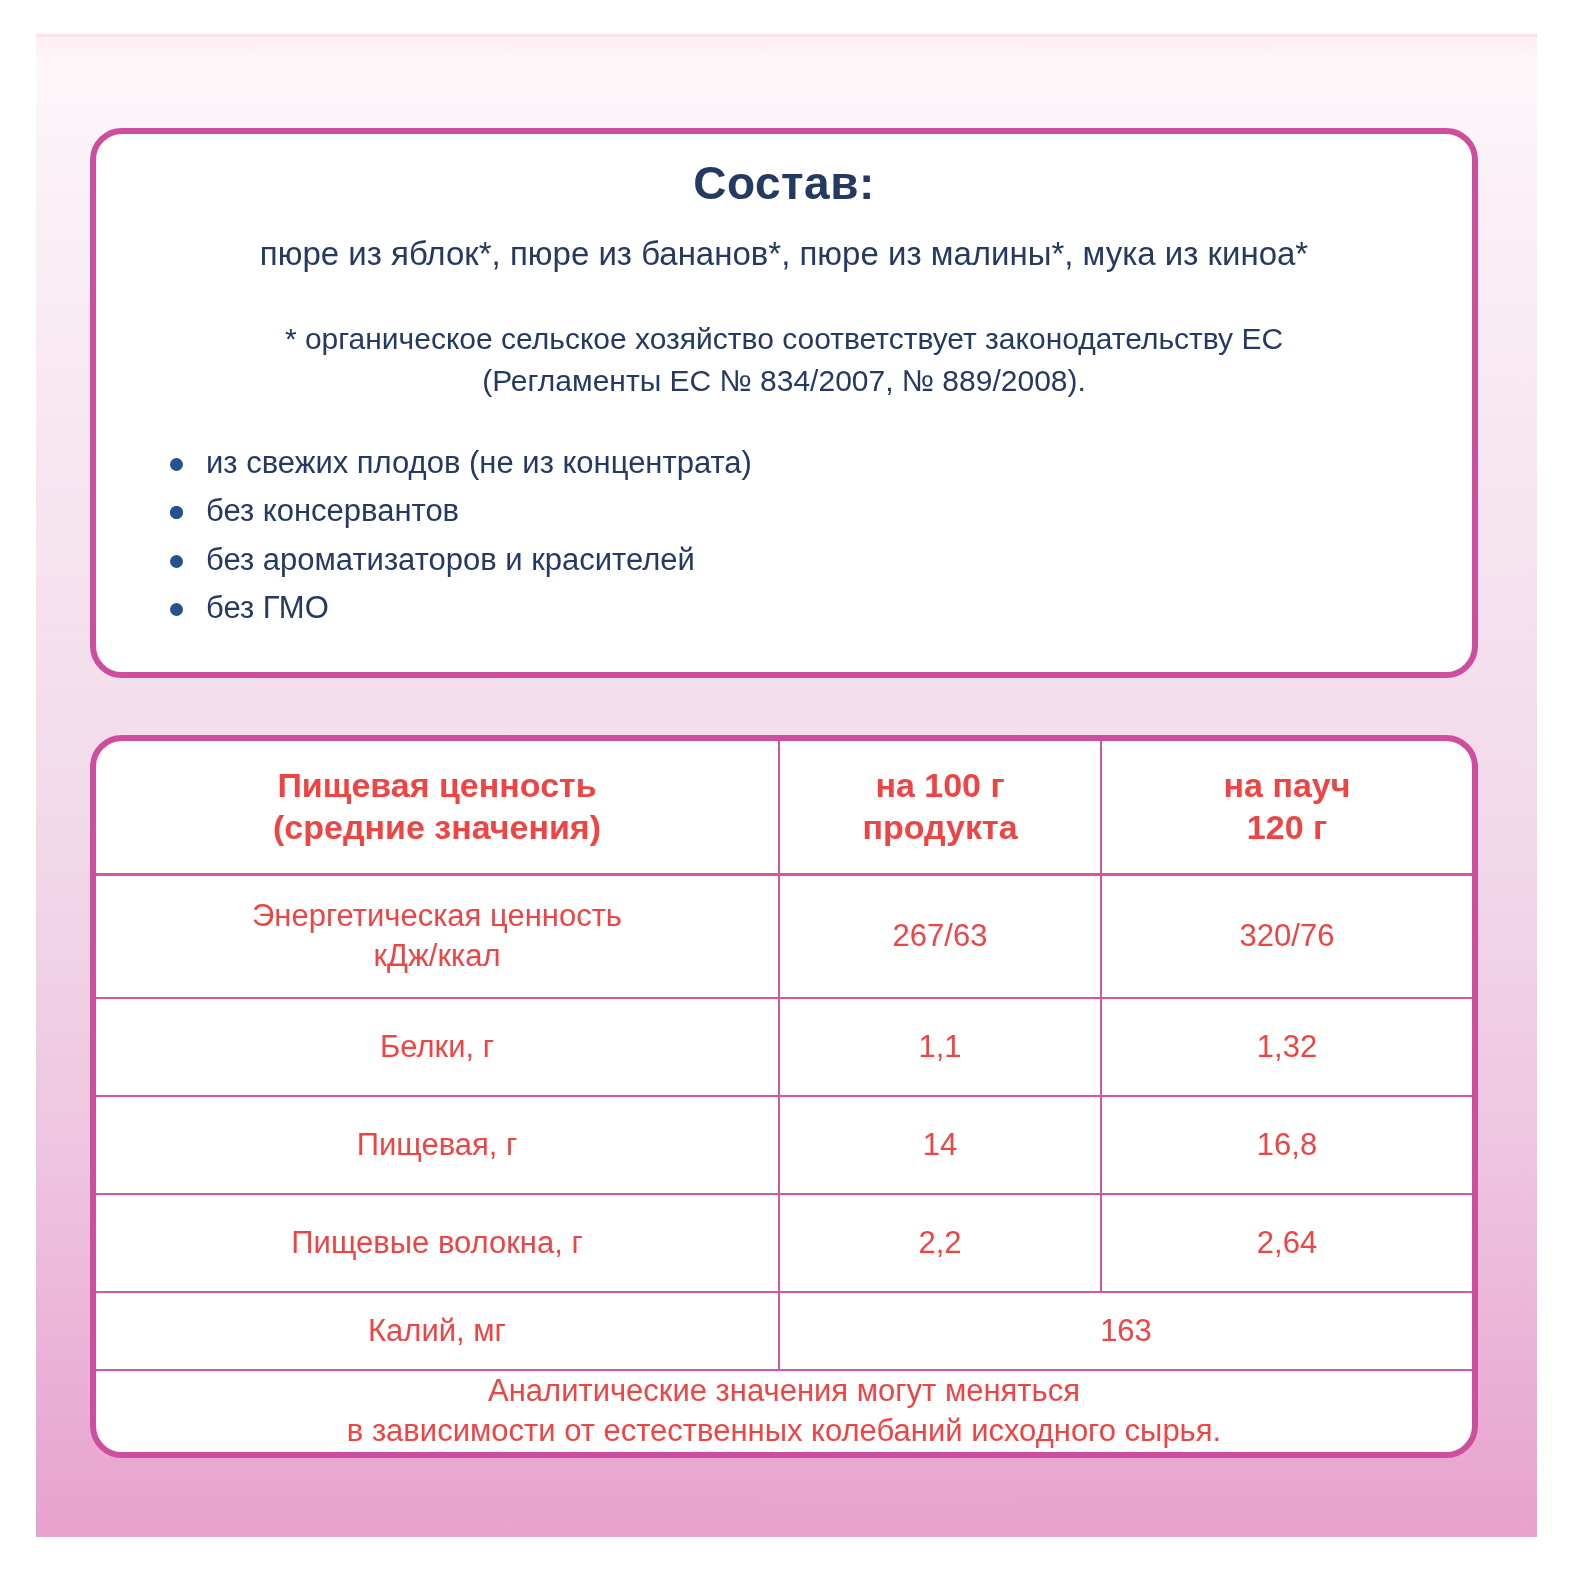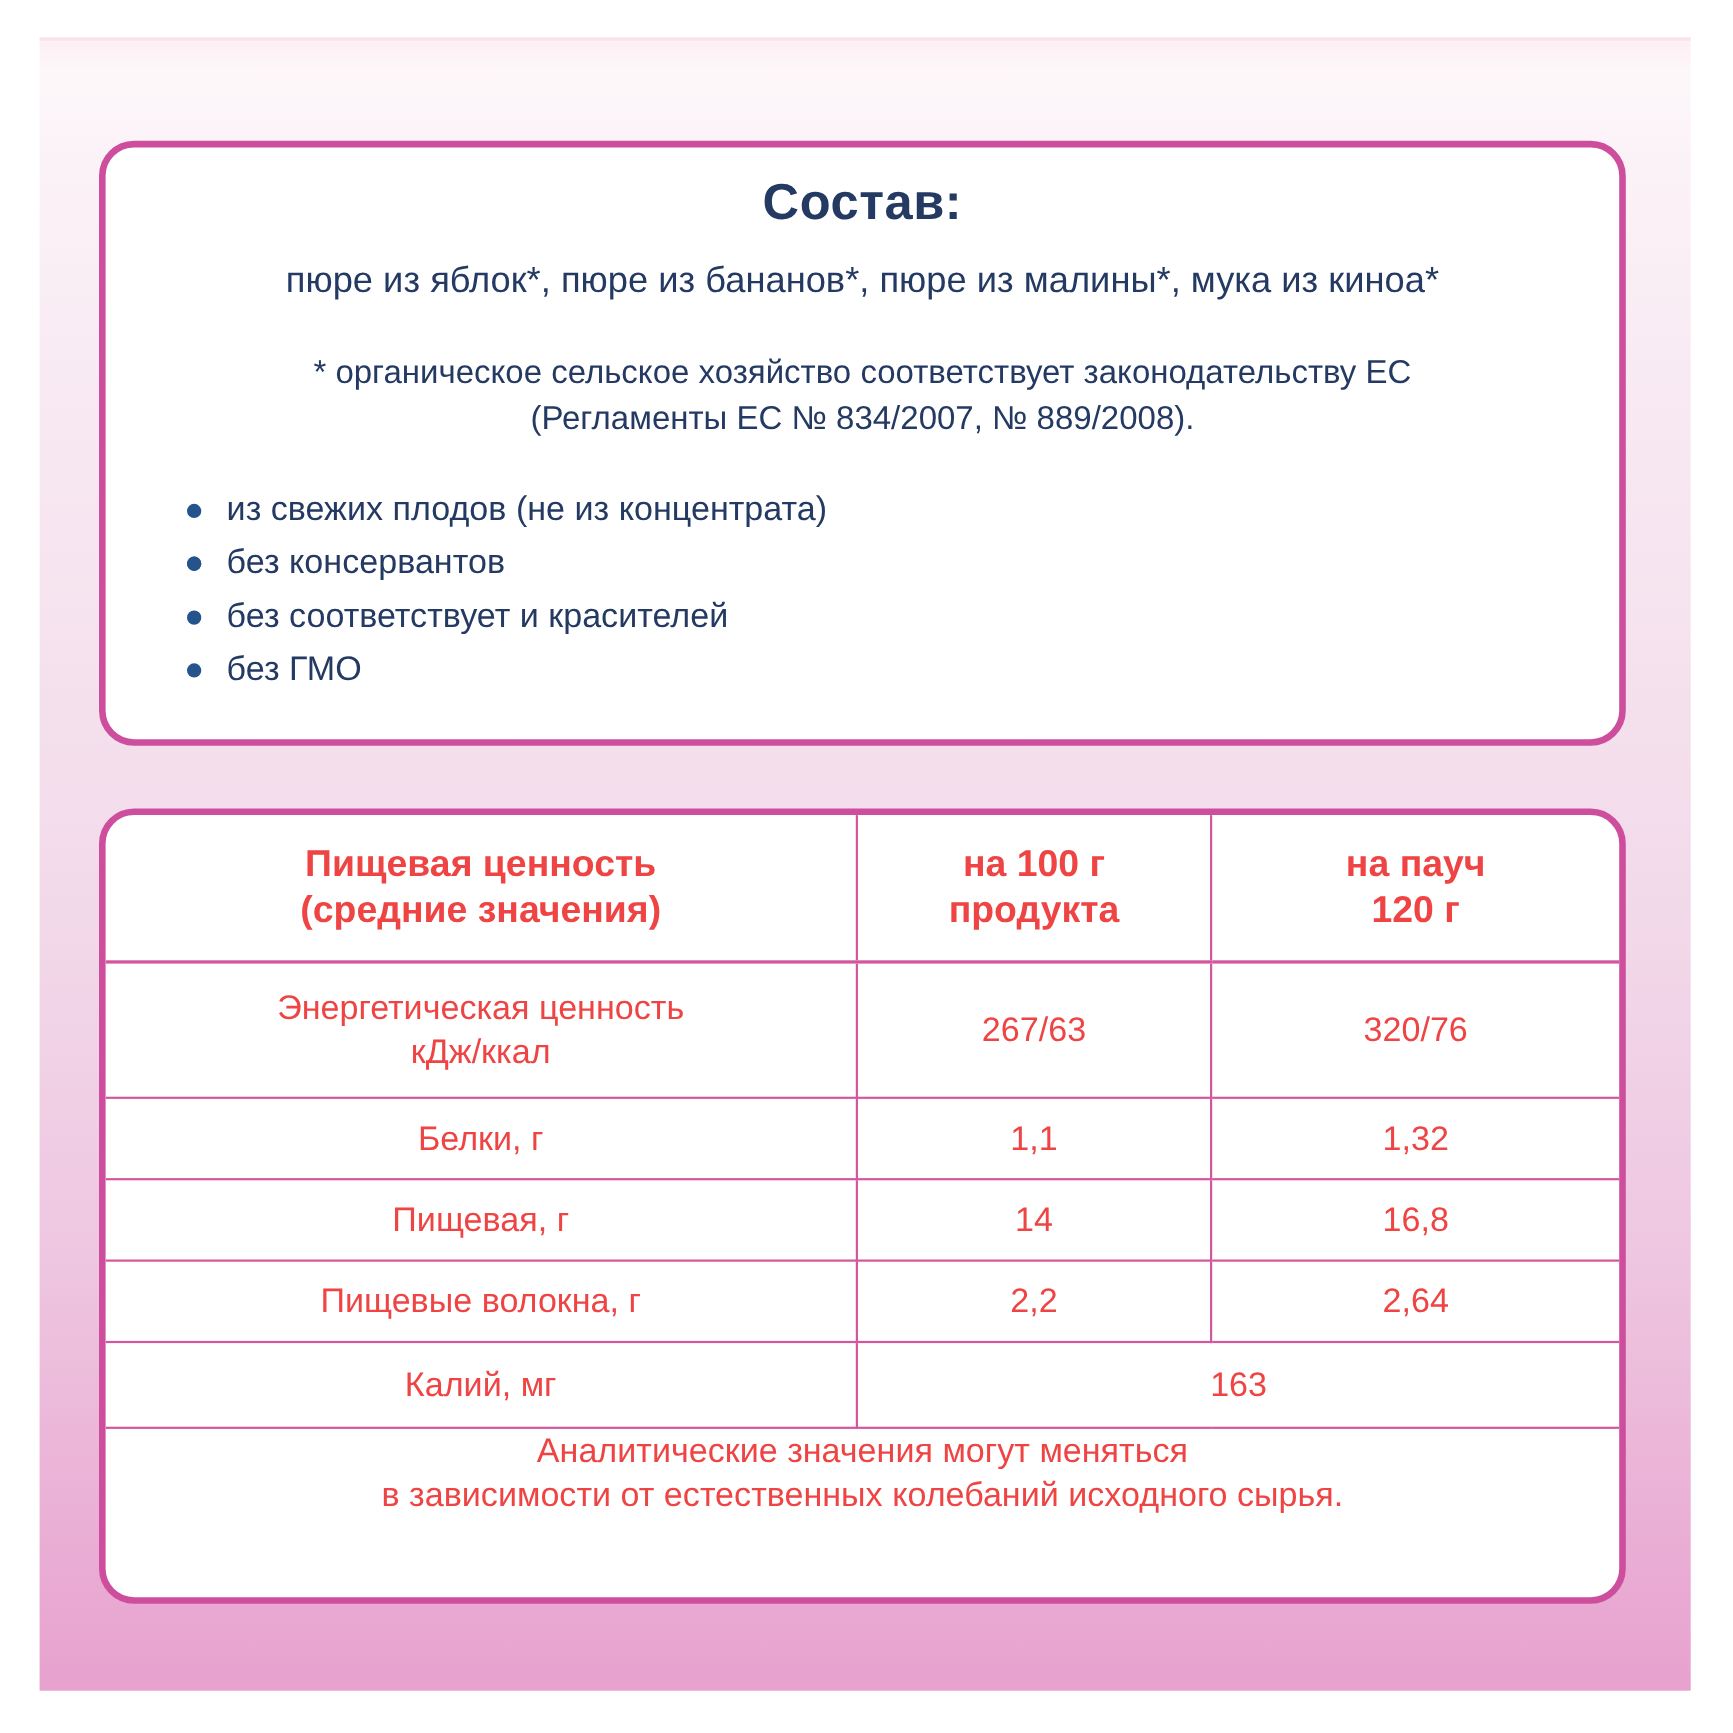--- a/index.html
+++ b/index.html
@@ -140,21 +140,21 @@
   #nutrition-table thead th.th-label { font-size: 34px; }
 
   #nutrition-table tbody td {
     font-size: 31px;
     line-height: 1.3;
     border-bottom: 2px solid #d4569f;
   }
   .vsep { border-right: 2px solid #d4569f; }
 
   tr.row-energy td { height: 124px; }
-  tr.row-std td    { height: 74px; }
+  tr.row-std td    { height: 98px; }
   tr.row-potassium td { height: 78px; }
 
   #footnote-cell {
     font-size: 30px;
     line-height: 1.42;
     padding: 38px 20px 0 20px;
     border-bottom: none !important;
     text-align: center;
   }
 </style>
@@ -183,21 +183,21 @@
       </li>
       <li>
         <span class="bullet-dot"></span>
       </li>
       <li>
         <span class="bullet-dot"></span>
         <span>без консервантов</span>
       </li>
       <li>
         <span class="bullet-dot"></span>
-        <span>без соответствует и красителей</span>
+        <span>без ароматизаторов и красителей</span>
       </li>
       <li>
         <span class="bullet-dot"></span>
         <span>без ГМО</span>
       </li>
     </ul>
 
   </div>
 </section>
 

